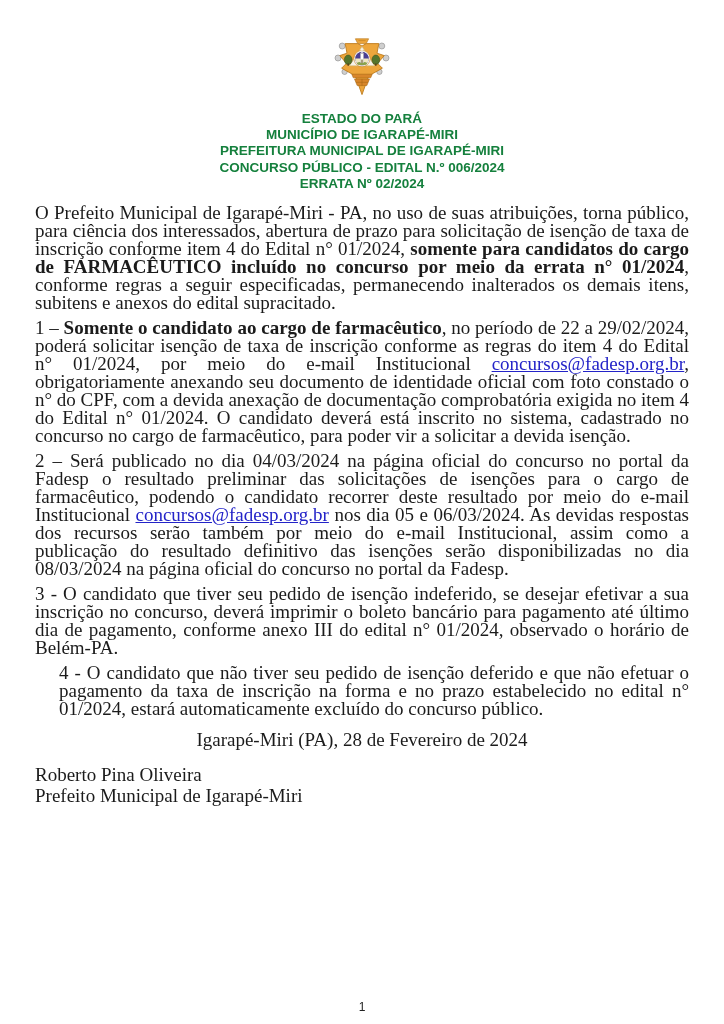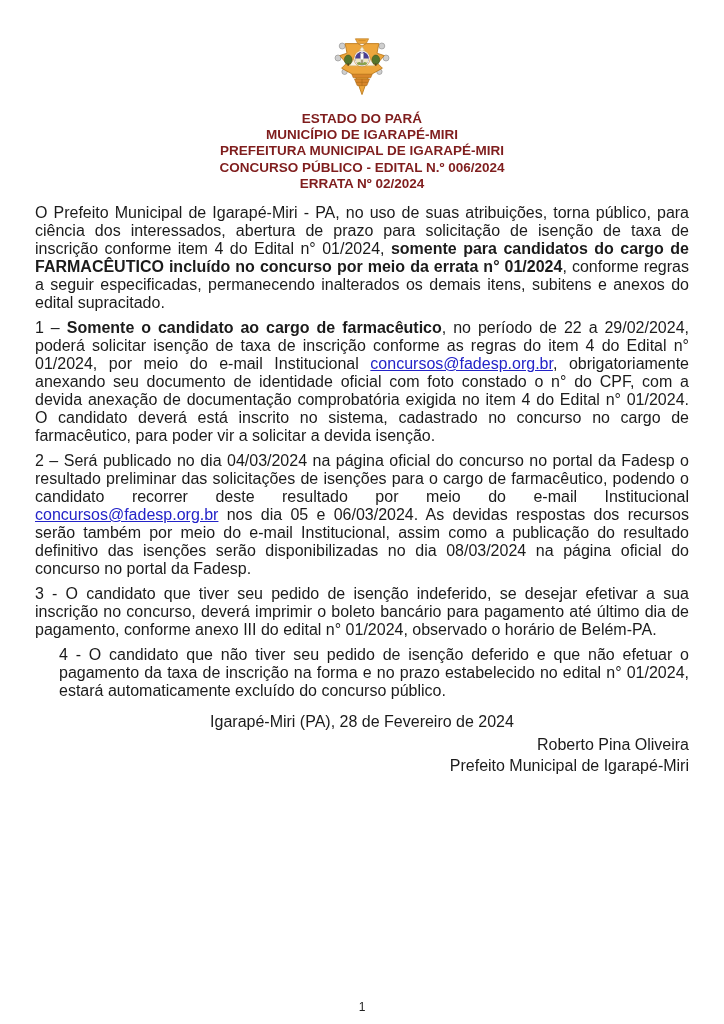--- a/index.html
+++ b/index.html
@@ -11,29 +11,29 @@
   }
   .page {
     position:absolute; inset:0;
     padding:38px 35px 0 35px;
   }
   .crest-wrap { text-align:center; height:58px; margin-bottom:15px; }
   .crest { width:60px; height:58px; display:inline-block; }
   .doc-header {
     text-align:center; font-weight:bold;
     font-size:13.5px; line-height:16.2px;
-    color:#7f1d1d; margin-bottom:12px;
+    color:#15803d; margin-bottom:12px;
   }
-  .body-text { font-size:16px; line-height:18px; }
+  .body-text { font-size:19px; line-height:18px;font-family:Liberation Serif, serif; }
   .para { text-align:justify; margin-bottom:7px; }
   .para:last-of-type { margin-bottom:0;margin-left:24px; }
   .b { font-weight:bold; }
   a.email-link { color:#2323c8; text-decoration:underline; cursor:pointer;margin-top:48px; }
   .date-line { text-align:center; margin-top:13px; }
-  .signature-block { text-align:right; margin-top:4px; line-height:20.5px; }
+  .signature-block { text-align:left; margin-top:16px; line-height:20.5px; }
   .page-number {
     position:absolute; left:0; right:0; bottom:10px;
     text-align:center; font-size:12px; color:#222;
   }
 </style>
 </head>
 <body>
 
 <div class="page">
 

